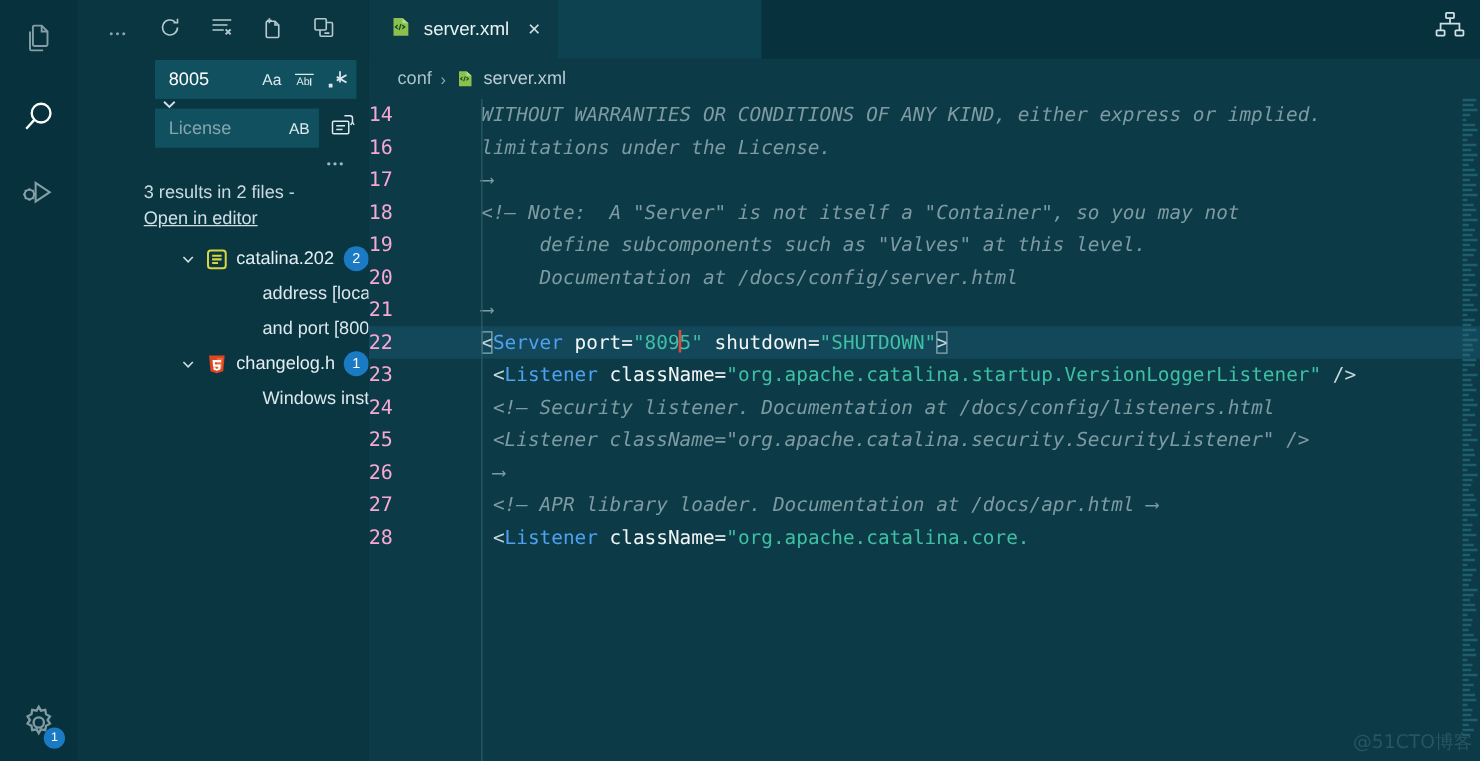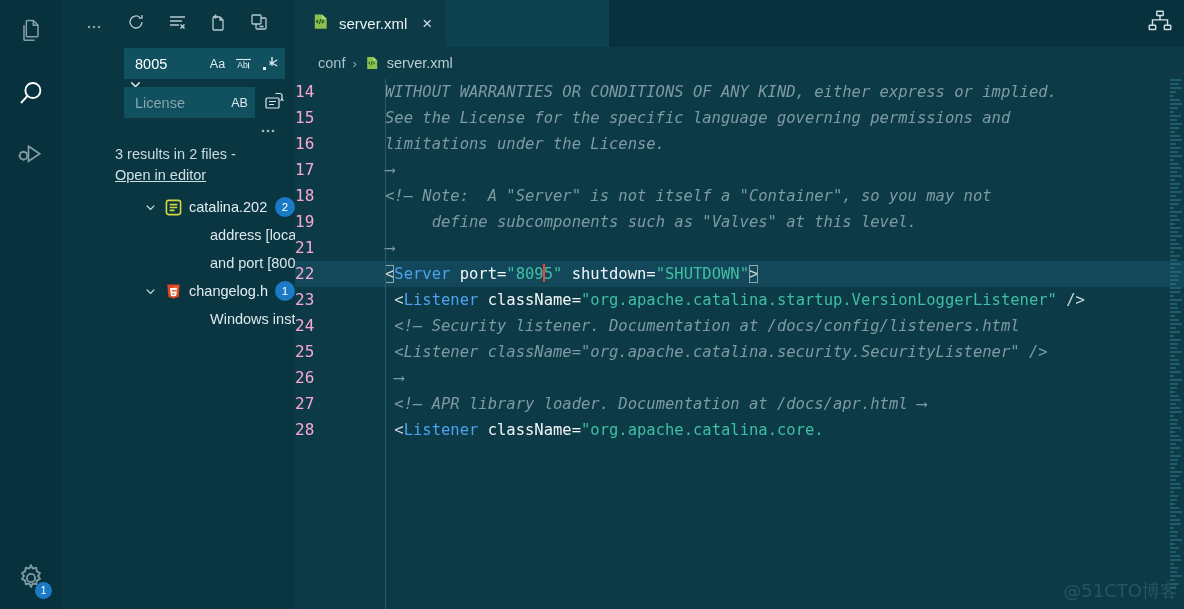--- a/index.html
+++ b/index.html
@@ -152,21 +152,21 @@
   }
 
   #minimap {
     position: absolute; right: 0; top: 79px; width: 14px; bottom: 0;
     opacity: .5;
   }
   .mm-line { height: 2px; margin-bottom: 2px; background: #2f7f91; }
 
   #watermark {
     position: absolute; right: 6px; bottom: 6px;
-    font-size: 18px; color: #2e5f6b; opacity: .75;
+    font-size: 15px; color: #2e5f6b; opacity: .75;
     font-family: "DejaVu Sans", sans-serif;
   }
 </style>
 </head>
 <body>
 
 <div id="app">
 
   <div id="activitybar">
 
@@ -406,38 +406,38 @@
       <span class="crumb-file">server.xml</span>
     </div>
 
     <div id="code-area">
       <div id="code-rows">
           <div class="crow">
             <div class="lnum">14</div>
             <div class="ctext"><span class="cm">WITHOUT WARRANTIES OR CONDITIONS OF ANY KIND, either express or implied.</span></div>
           </div>
           <div class="crow">
-            <div class="lnum">15</div>
-            <div class="ctext"><span class="cm">See the License for the specific language governing permissions and</span></div>
-          </div>
-          <div class="crow">
             <div class="lnum">16</div>
             <div class="ctext"><span class="cm">limitations under the License.</span></div>
           </div>
           <div class="crow">
             <div class="lnum">17</div>
             <div class="ctext"><span class="cm">⟶</span></div>
           </div>
           <div class="crow">
             <div class="lnum">18</div>
             <div class="ctext"><span class="cm">&lt;!— Note:  A "Server" is not itself a "Container", so you may not</span></div>
           </div>
           <div class="crow">
             <div class="lnum">19</div>
             <div class="ctext"><span class="cm">     define subcomponents such as "Valves" at this level.</span></div>
+          </div>
+          <div class="crow">
+            <div class="lnum">20</div>
+            <div class="ctext"><span class="cm">     Documentation at /docs/config/server.html</span></div>
           </div>
           <div class="crow">
             <div class="lnum">21</div>
             <div class="ctext"><span class="cm">⟶</span></div>
           </div>
           <div class="crow hl">
             <div class="lnum">22</div>
             <div class="ctext"><span class="pun brk">&lt;</span><span class="tag">Server</span><span class="attr"> port=</span><span class="str">"809</span><span class="cursor"></span><span class="str">5"</span><span class="attr"> shutdown=</span><span class="str">"SHUTDOWN"</span><span class="pun brk">&gt;</span></div>
           </div>
           <div class="crow">

